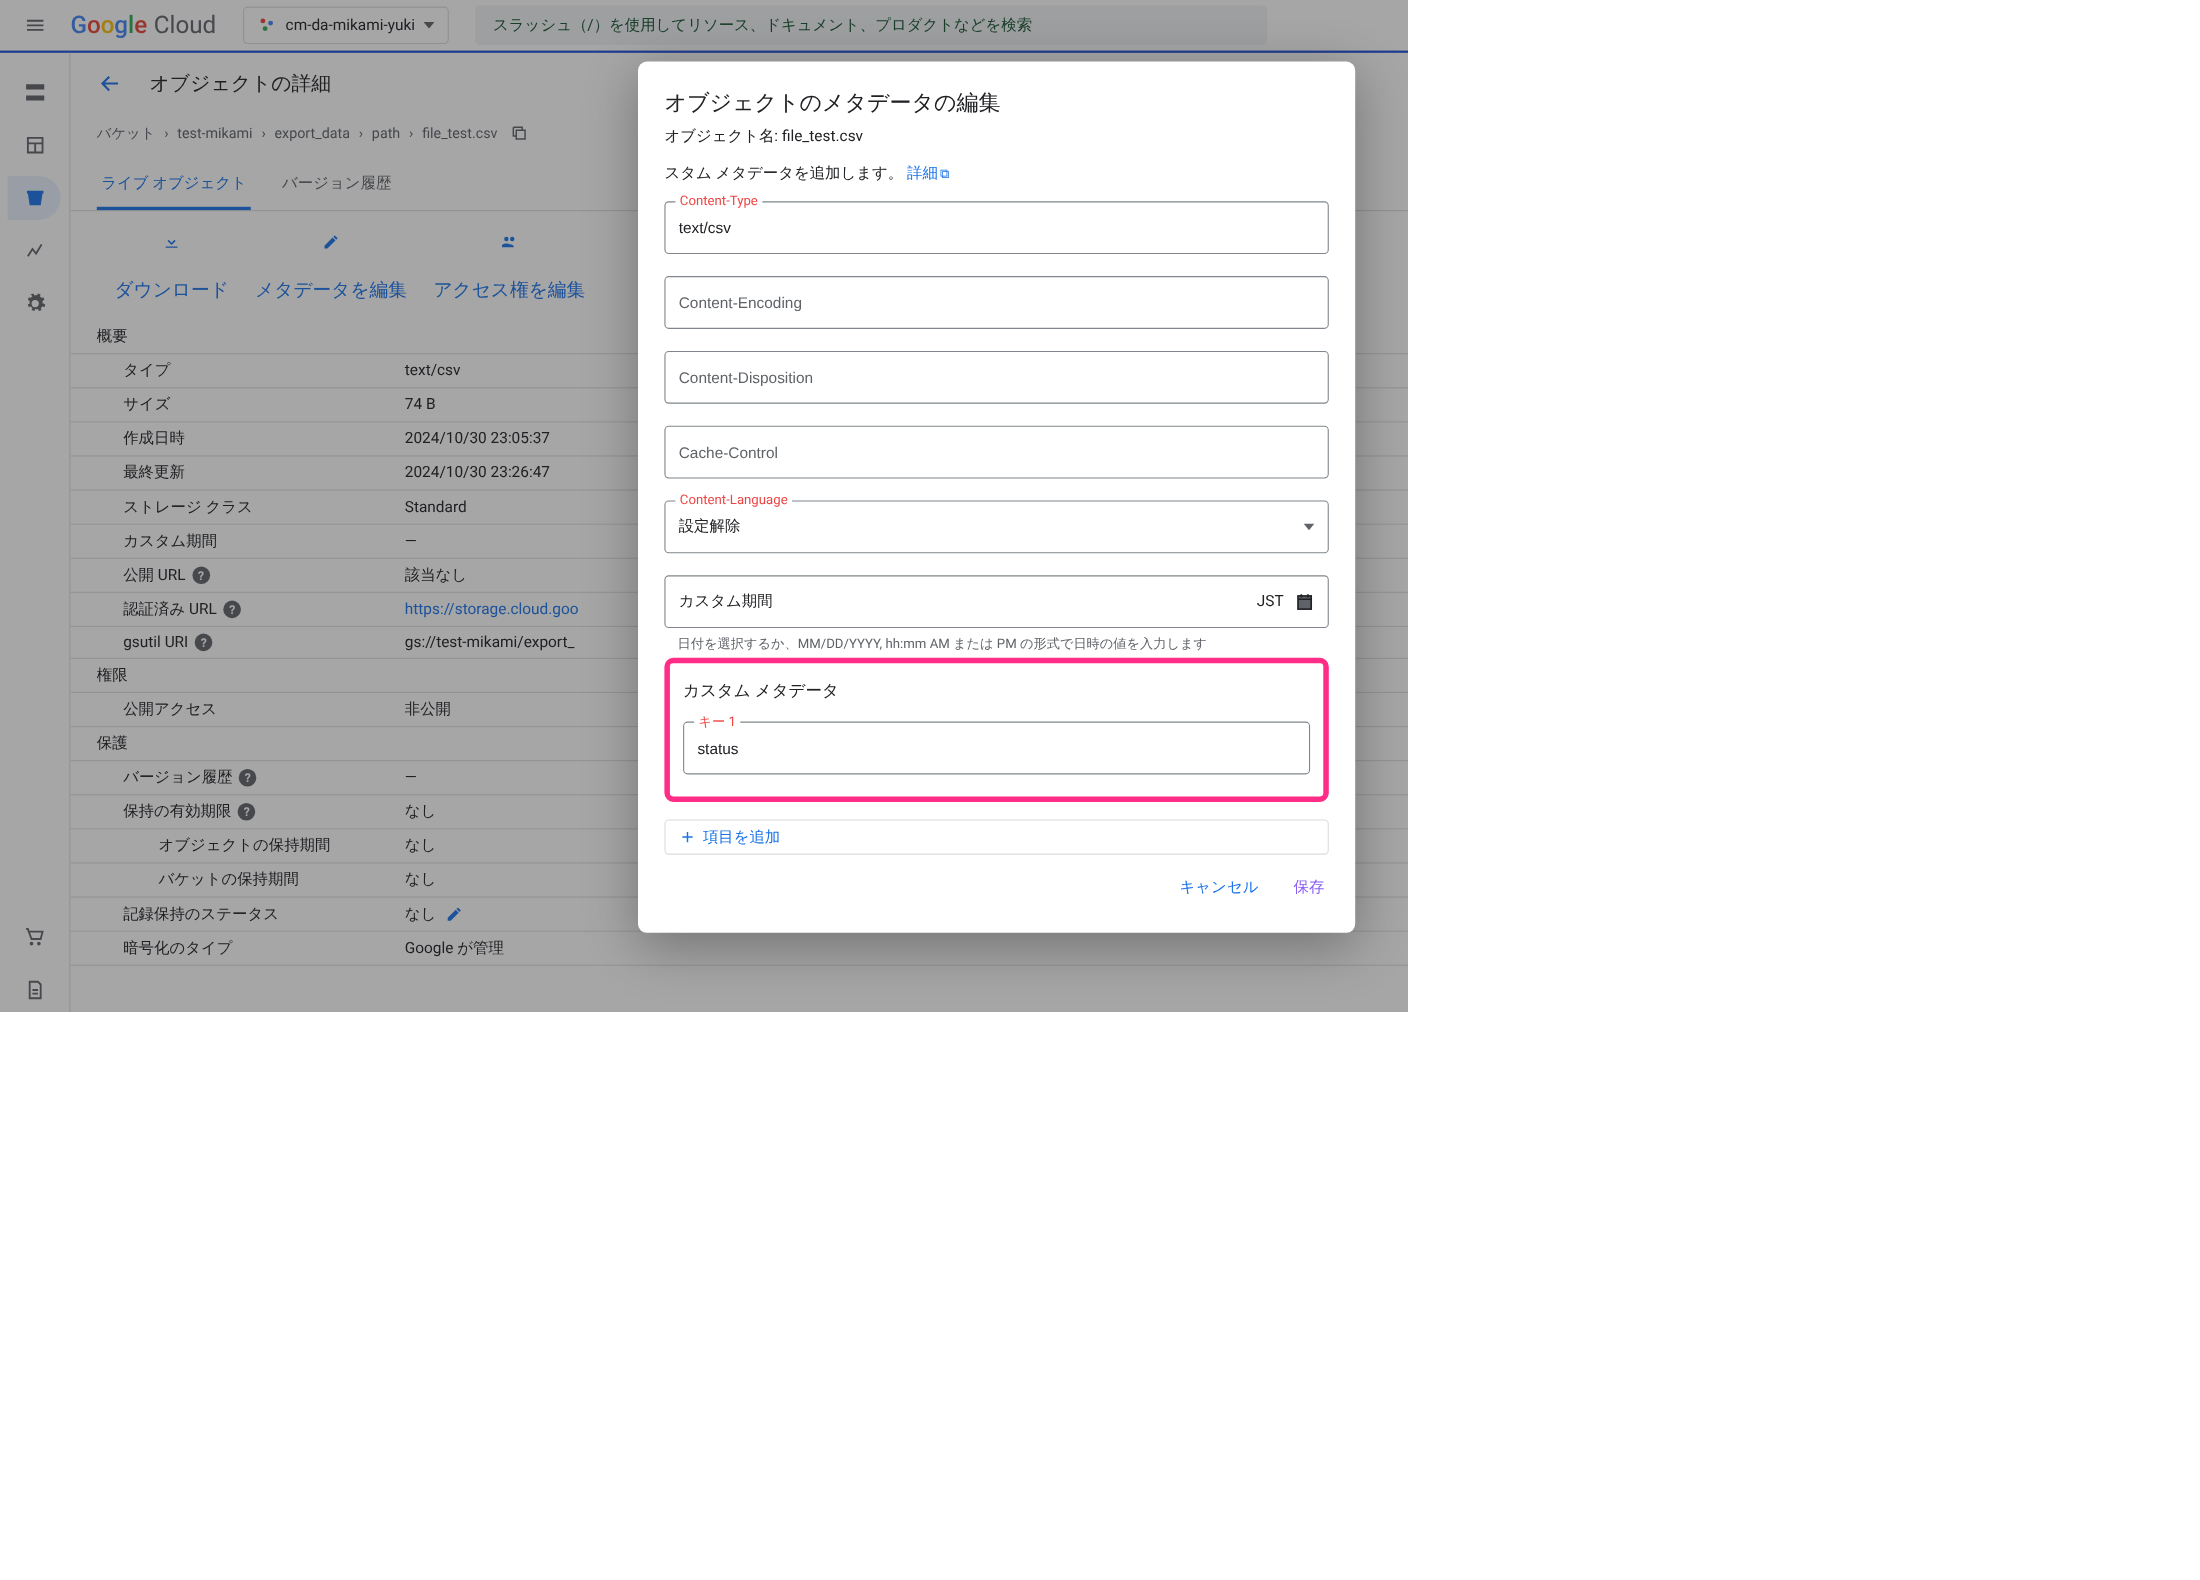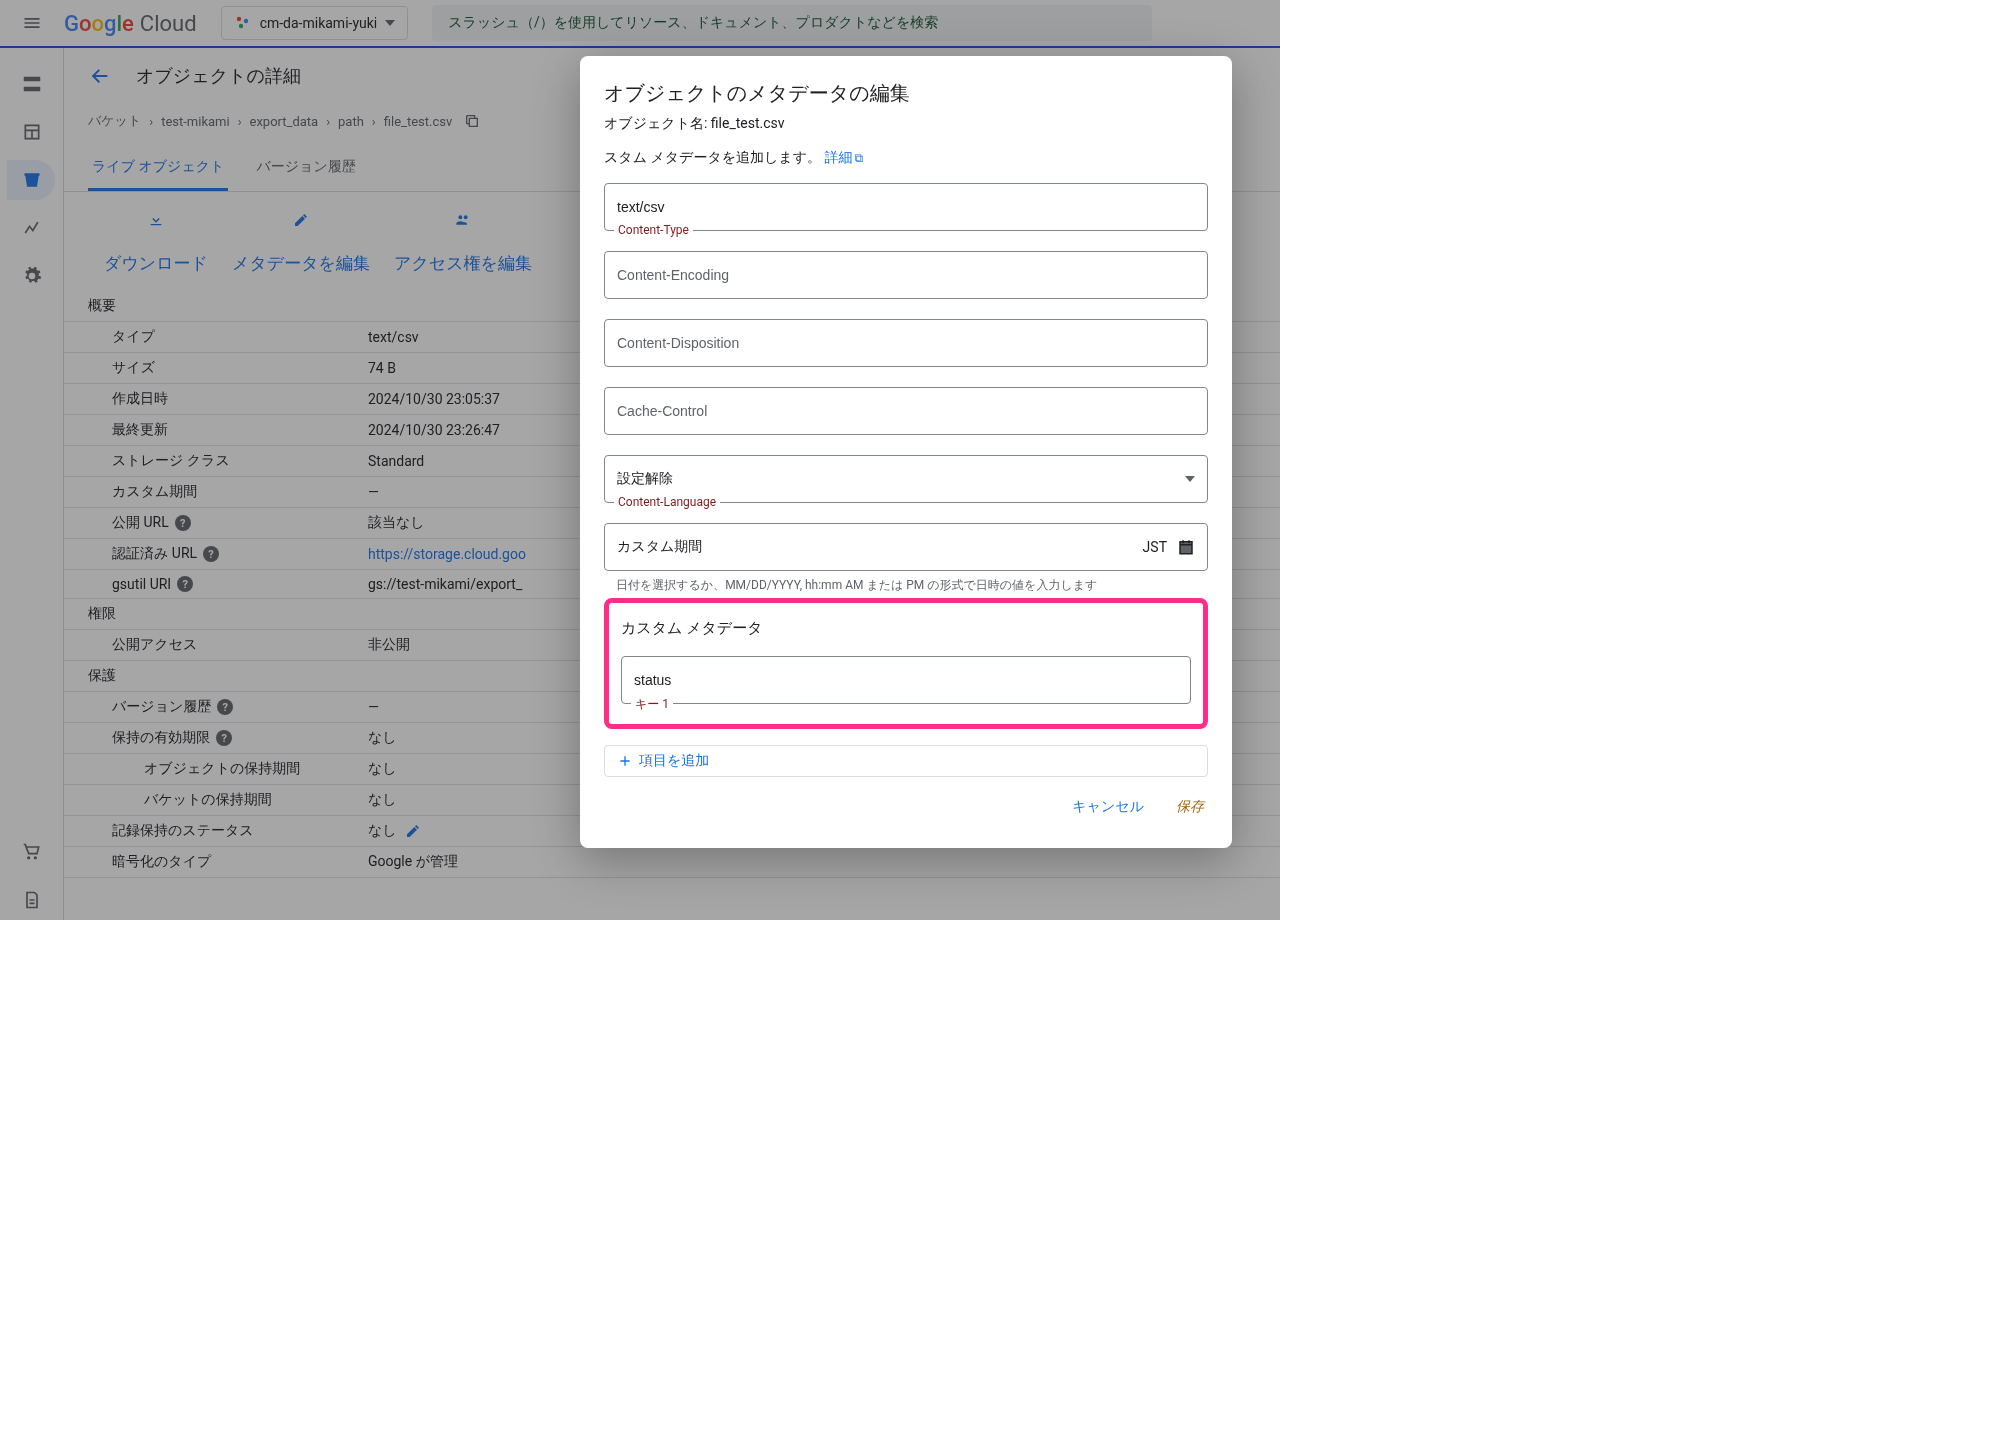--- a/index.html
+++ b/index.html
@@ -43,34 +43,34 @@
 
 .overlay { position: absolute; inset: 0; background: rgba(32,33,36,0.4); }
 .dialog { position: absolute; top: 56px; right: 48px; width: 652px; background: #fff; border-radius: 8px; box-shadow: 0 12px 48px rgba(0,0,0,0.3); padding: 24px; display: flex; flex-direction: column; max-height: 840px; }
 .dialog-title { font-size: 20px; margin-bottom: 8px; color: #202124; }
 .dialog-sub { font-size: 14px; margin-bottom: 16px; }
 .dialog-line { font-size: 14px; margin-bottom: 16px; }
 .link { color: #1a73e8; text-decoration: none; cursor: pointer; }
 .ext-icon { font-size: 12px; margin-left: 2px; }
 .form-field { position: relative; margin-bottom: 20px; }
 .form-field input, .form-field .select-box, .form-field .date-box { width: 100%; border: 1px solid #80868b; border-radius: 4px; padding: 14px 12px; font-size: 14px; background: #fff; color: #202124; outline: none; height: 48px; }
-.form-field label { position: absolute; left: 10px; top: -8px; background: #fff; padding: 0 4px; font-size: 12px; color: #7f1d1d; margin-top: 48px; }
+.form-field label { position: absolute; left: 10px; top: -8px; background: #fff; padding: 0 4px; font-size: 12px; color: #ef4444; }
 .form-field input::placeholder { color: #5f6368; }
 .select-box { display: flex; align-items: center; justify-content: space-between; cursor: pointer; }
 .date-box { display: flex; align-items: center; justify-content: space-between; color: #5f6368; cursor: pointer; }
 .date-right { display: flex; align-items: center; gap: 10px; color: #202124; }
 .helper { font-size: 12px; color: #5f6368; margin-top: 6px; padding-left: 12px; }
 .highlight-box { border: 5px solid #ff2d87; border-radius: 8px; padding: 16px 12px 12px; margin-bottom: 12px; }
 .custom-head { font-size: 15px; margin-bottom: 18px; }
 .kv-row { display: flex; gap: 20px; }
 .kv-row .form-field { flex: 1; margin-bottom: 8px; }
 .add-btn { display: inline-flex; align-items: center; gap: 6px; border: 1px solid #dadce0; border-radius: 4px; padding: 6px 12px; color: #1a73e8; cursor: pointer; font-size: 14px; margin-top: 4px; }
 .dialog-actions { display: flex; justify-content: flex-end; gap: 24px; margin-top: 13px; }
 .btn-text { color: #1a73e8; cursor: pointer; font-weight: 500; padding: 8px 4px; }
-.btn-text.disabled { color: #a16207; cursor: default; font-style: italic; }
+.btn-text.disabled { color: #8b5cf6; cursor: default; }
 svg { display: block; }
 </style>
 </head>
 <body>
 
 <div class="header">
   <div class="hamburger">
     <svg width="20" height="20" viewBox="0 0 24 24">
         <path fill="#5f6368" d="M3 6h18v2H3zm0 5h18v2H3zm0 5h18v2H3z"></path>
       </svg>

